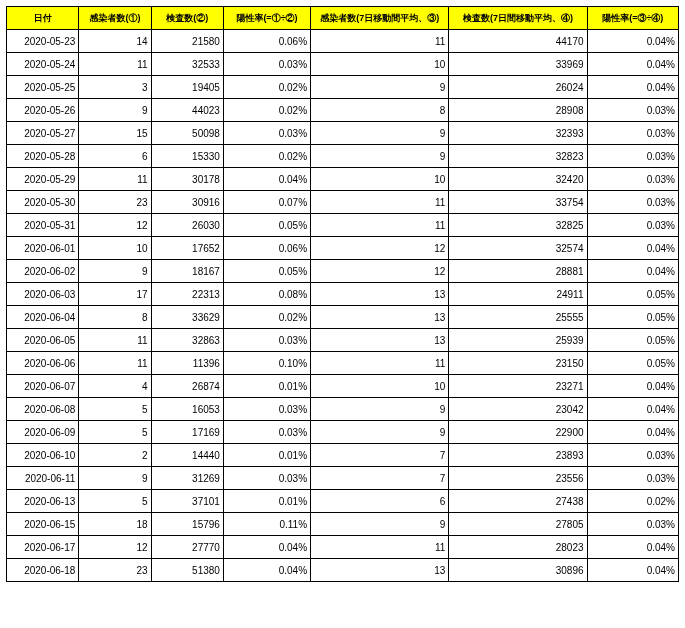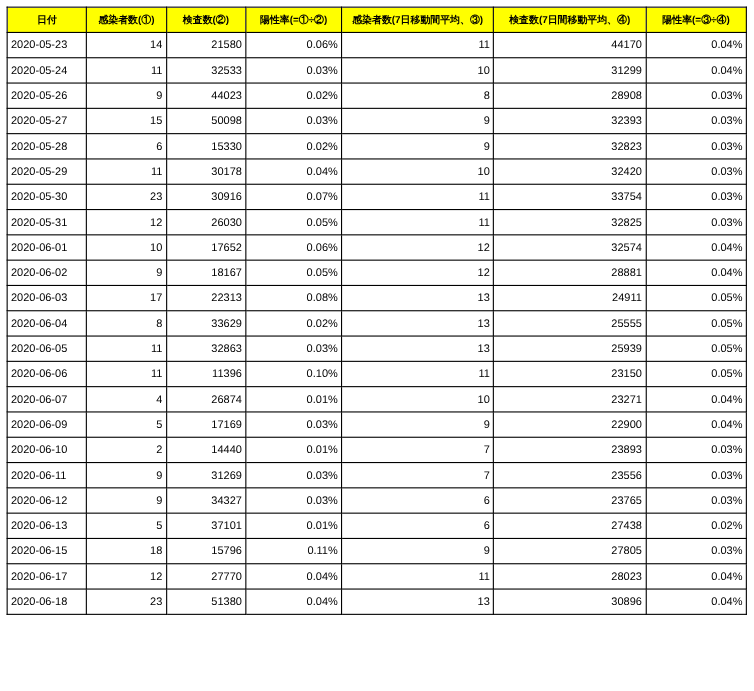--- a/index.html
+++ b/index.html
@@ -22,21 +22,21 @@
     white-space: nowrap;
     overflow: hidden;
   }
   th {
     background: #ffff00;
     font-weight: bold;
     text-align: center;
     font-size: 9px;
   }
   td { text-align: right; }
-  td.date { text-align: left; }
+  td.date { text-align: right; }
   col.c-date { width: 68px; }
   col.c-inf  { width: 68px; }
   col.c-test { width: 68px; }
   col.c-pos  { width: 82px; }
   col.c-inf7 { width: 130px; }
   col.c-tst7 { width: 130px; }
   col.c-pos7 { width: 86px; }
 </style>
 </head>
 <body>
@@ -71,21 +71,30 @@
         <td>11</td>
         <td>44170</td>
         <td>0.04%</td>
       </tr>
       <tr>
         <td class="date">2020-05-24</td>
         <td>11</td>
         <td>32533</td>
         <td>0.03%</td>
         <td>10</td>
-        <td>31299</td>
+        <td>33969</td>
+        <td>0.04%</td>
+      </tr>
+      <tr>
+        <td class="date">2020-05-25</td>
+        <td>3</td>
+        <td>19405</td>
+        <td>0.02%</td>
+        <td>9</td>
+        <td>26024</td>
         <td>0.04%</td>
       </tr>
       <tr>
         <td class="date">2020-05-26</td>
         <td>9</td>
         <td>44023</td>
         <td>0.02%</td>
         <td>8</td>
         <td>28908</td>
         <td>0.03%</td>
@@ -189,20 +198,29 @@
         <td>23150</td>
         <td>0.05%</td>
       </tr>
       <tr>
         <td class="date">2020-06-07</td>
         <td>4</td>
         <td>26874</td>
         <td>0.01%</td>
         <td>10</td>
         <td>23271</td>
+        <td>0.04%</td>
+      </tr>
+      <tr>
+        <td class="date">2020-06-08</td>
+        <td>5</td>
+        <td>16053</td>
+        <td>0.03%</td>
+        <td>9</td>
+        <td>23042</td>
         <td>0.04%</td>
       </tr>
       <tr>
         <td class="date">2020-06-09</td>
         <td>5</td>
         <td>17169</td>
         <td>0.03%</td>
         <td>9</td>
         <td>22900</td>
         <td>0.04%</td>
@@ -219,29 +237,20 @@
       <tr>
         <td class="date">2020-06-11</td>
         <td>9</td>
         <td>31269</td>
         <td>0.03%</td>
         <td>7</td>
         <td>23556</td>
         <td>0.03%</td>
       </tr>
       <tr>
-        <td class="date">2020-06-12</td>
-        <td>9</td>
-        <td>34327</td>
-        <td>0.03%</td>
-        <td>6</td>
-        <td>23765</td>
-        <td>0.03%</td>
-      </tr>
-      <tr>
         <td class="date">2020-06-13</td>
         <td>5</td>
         <td>37101</td>
         <td>0.01%</td>
         <td>6</td>
         <td>27438</td>
         <td>0.02%</td>
       </tr>
       <tr>
         <td class="date">2020-06-15</td>

